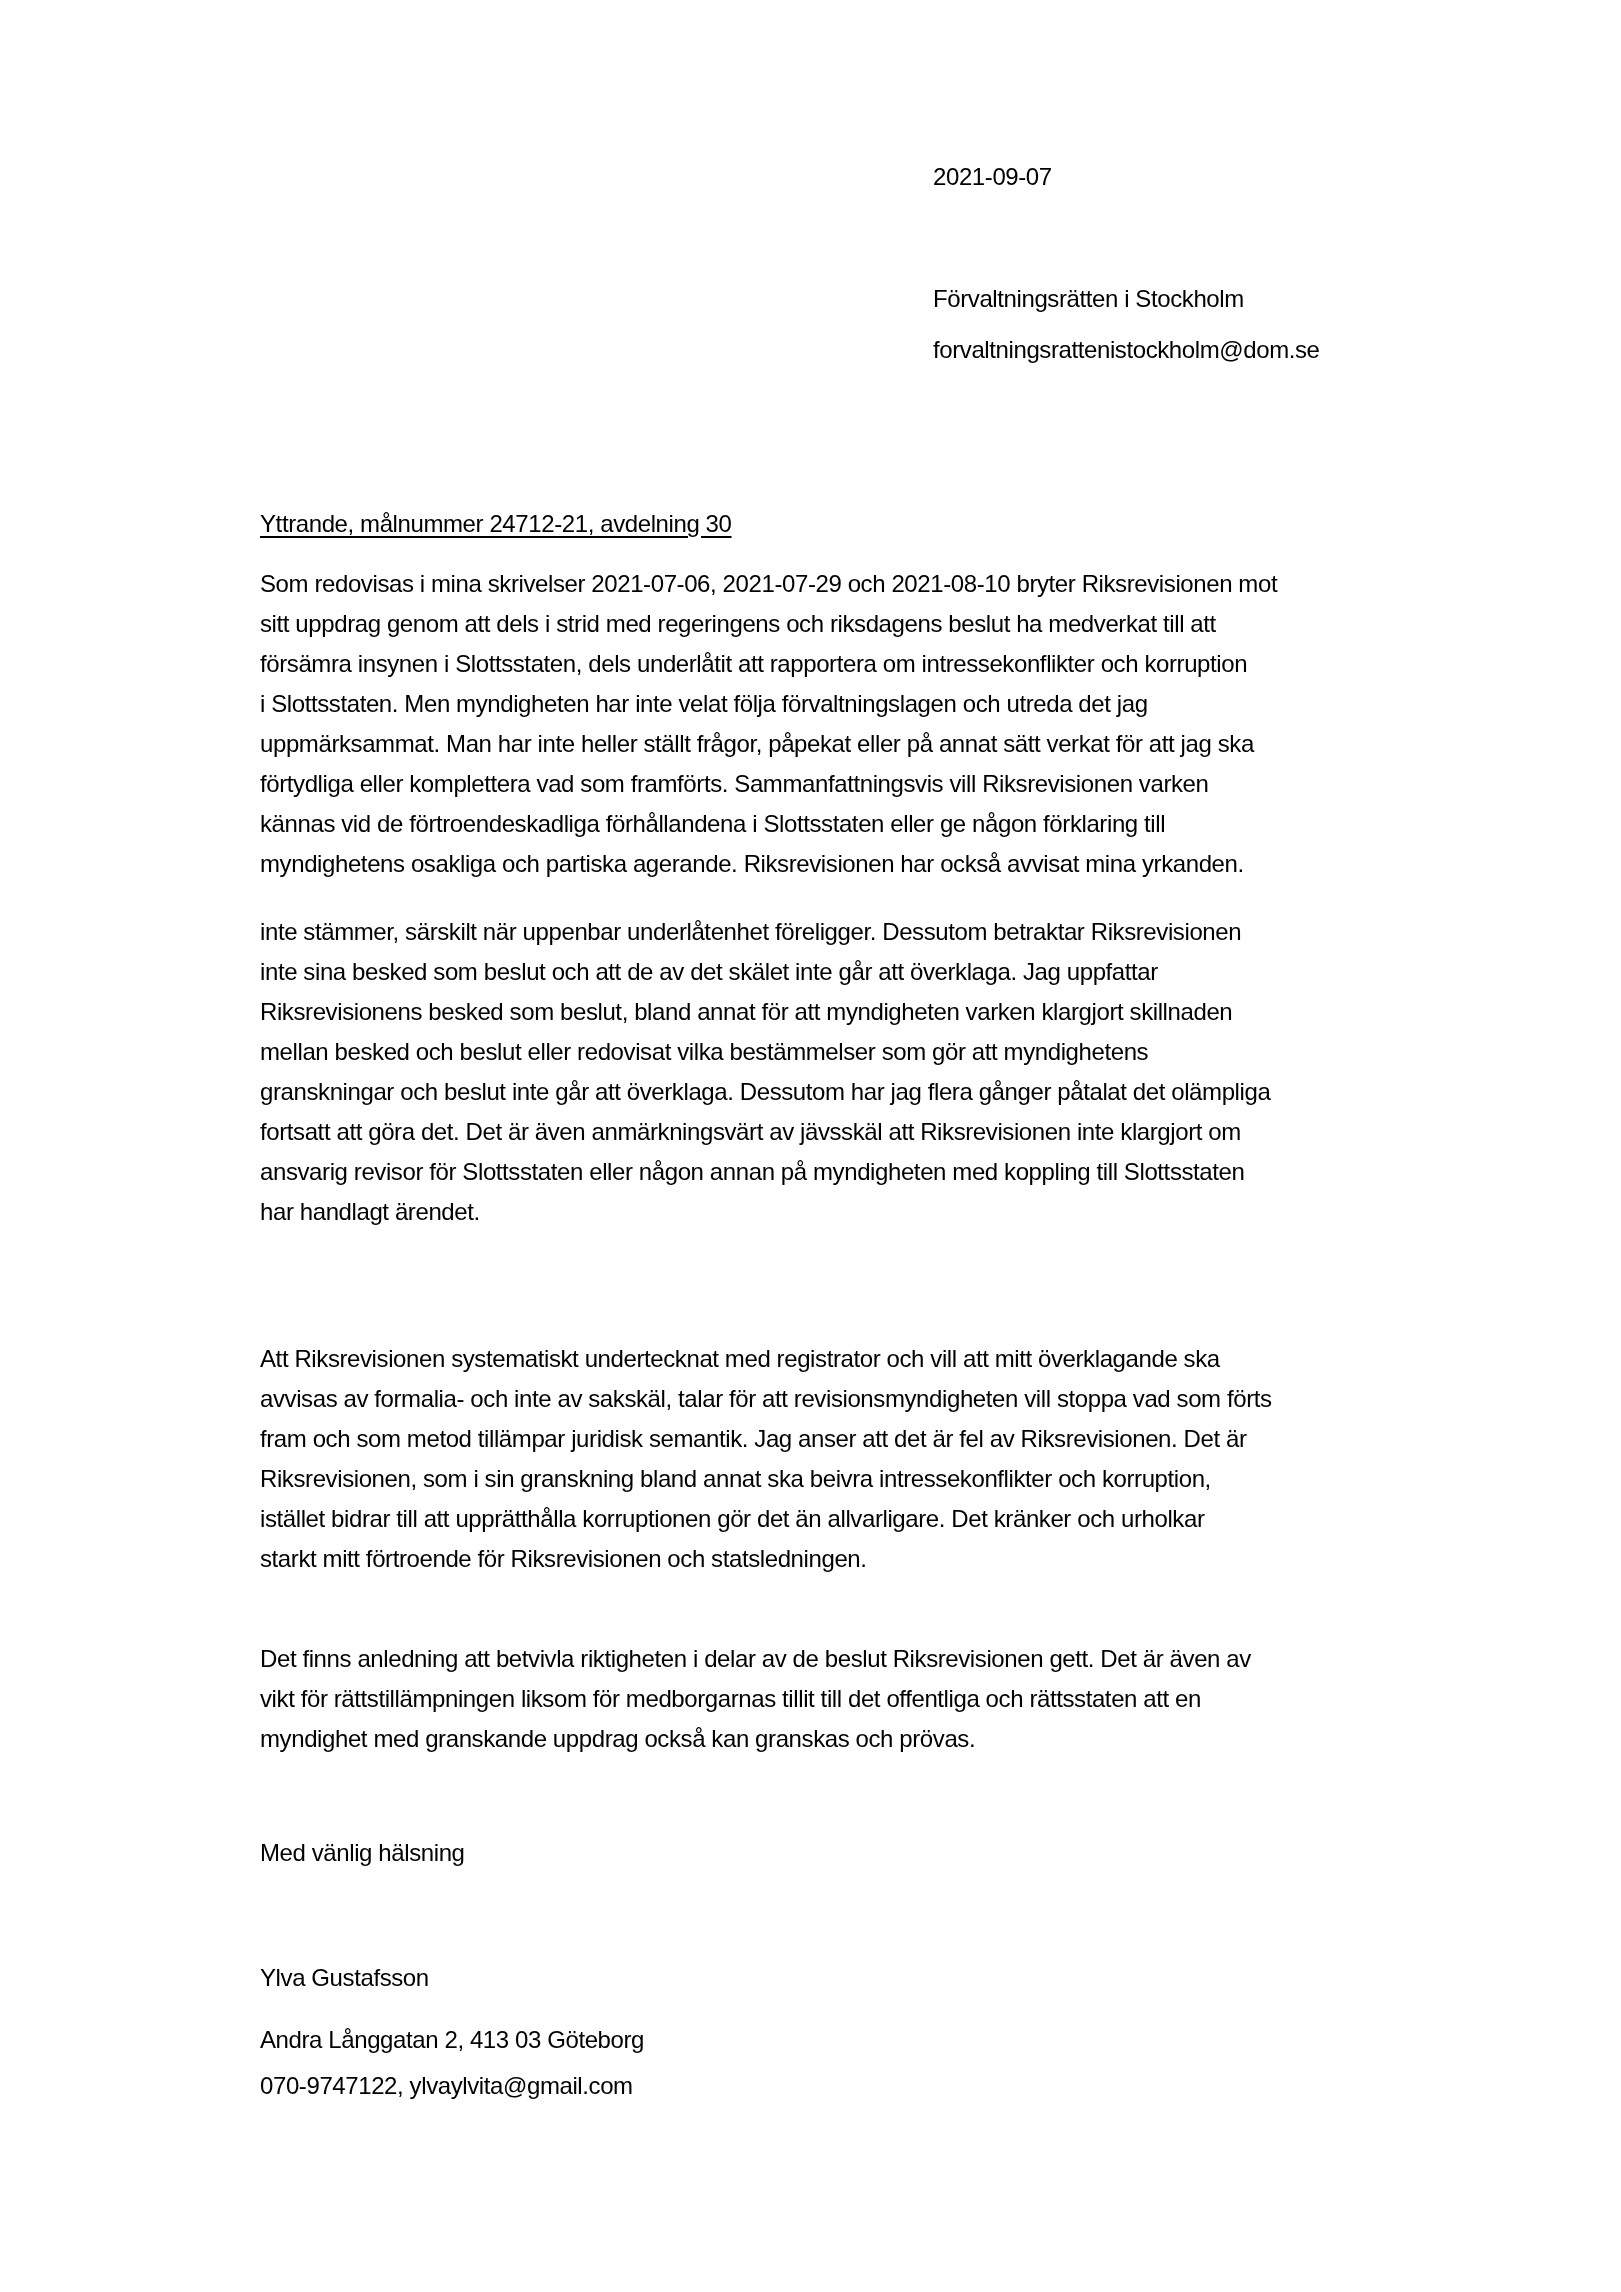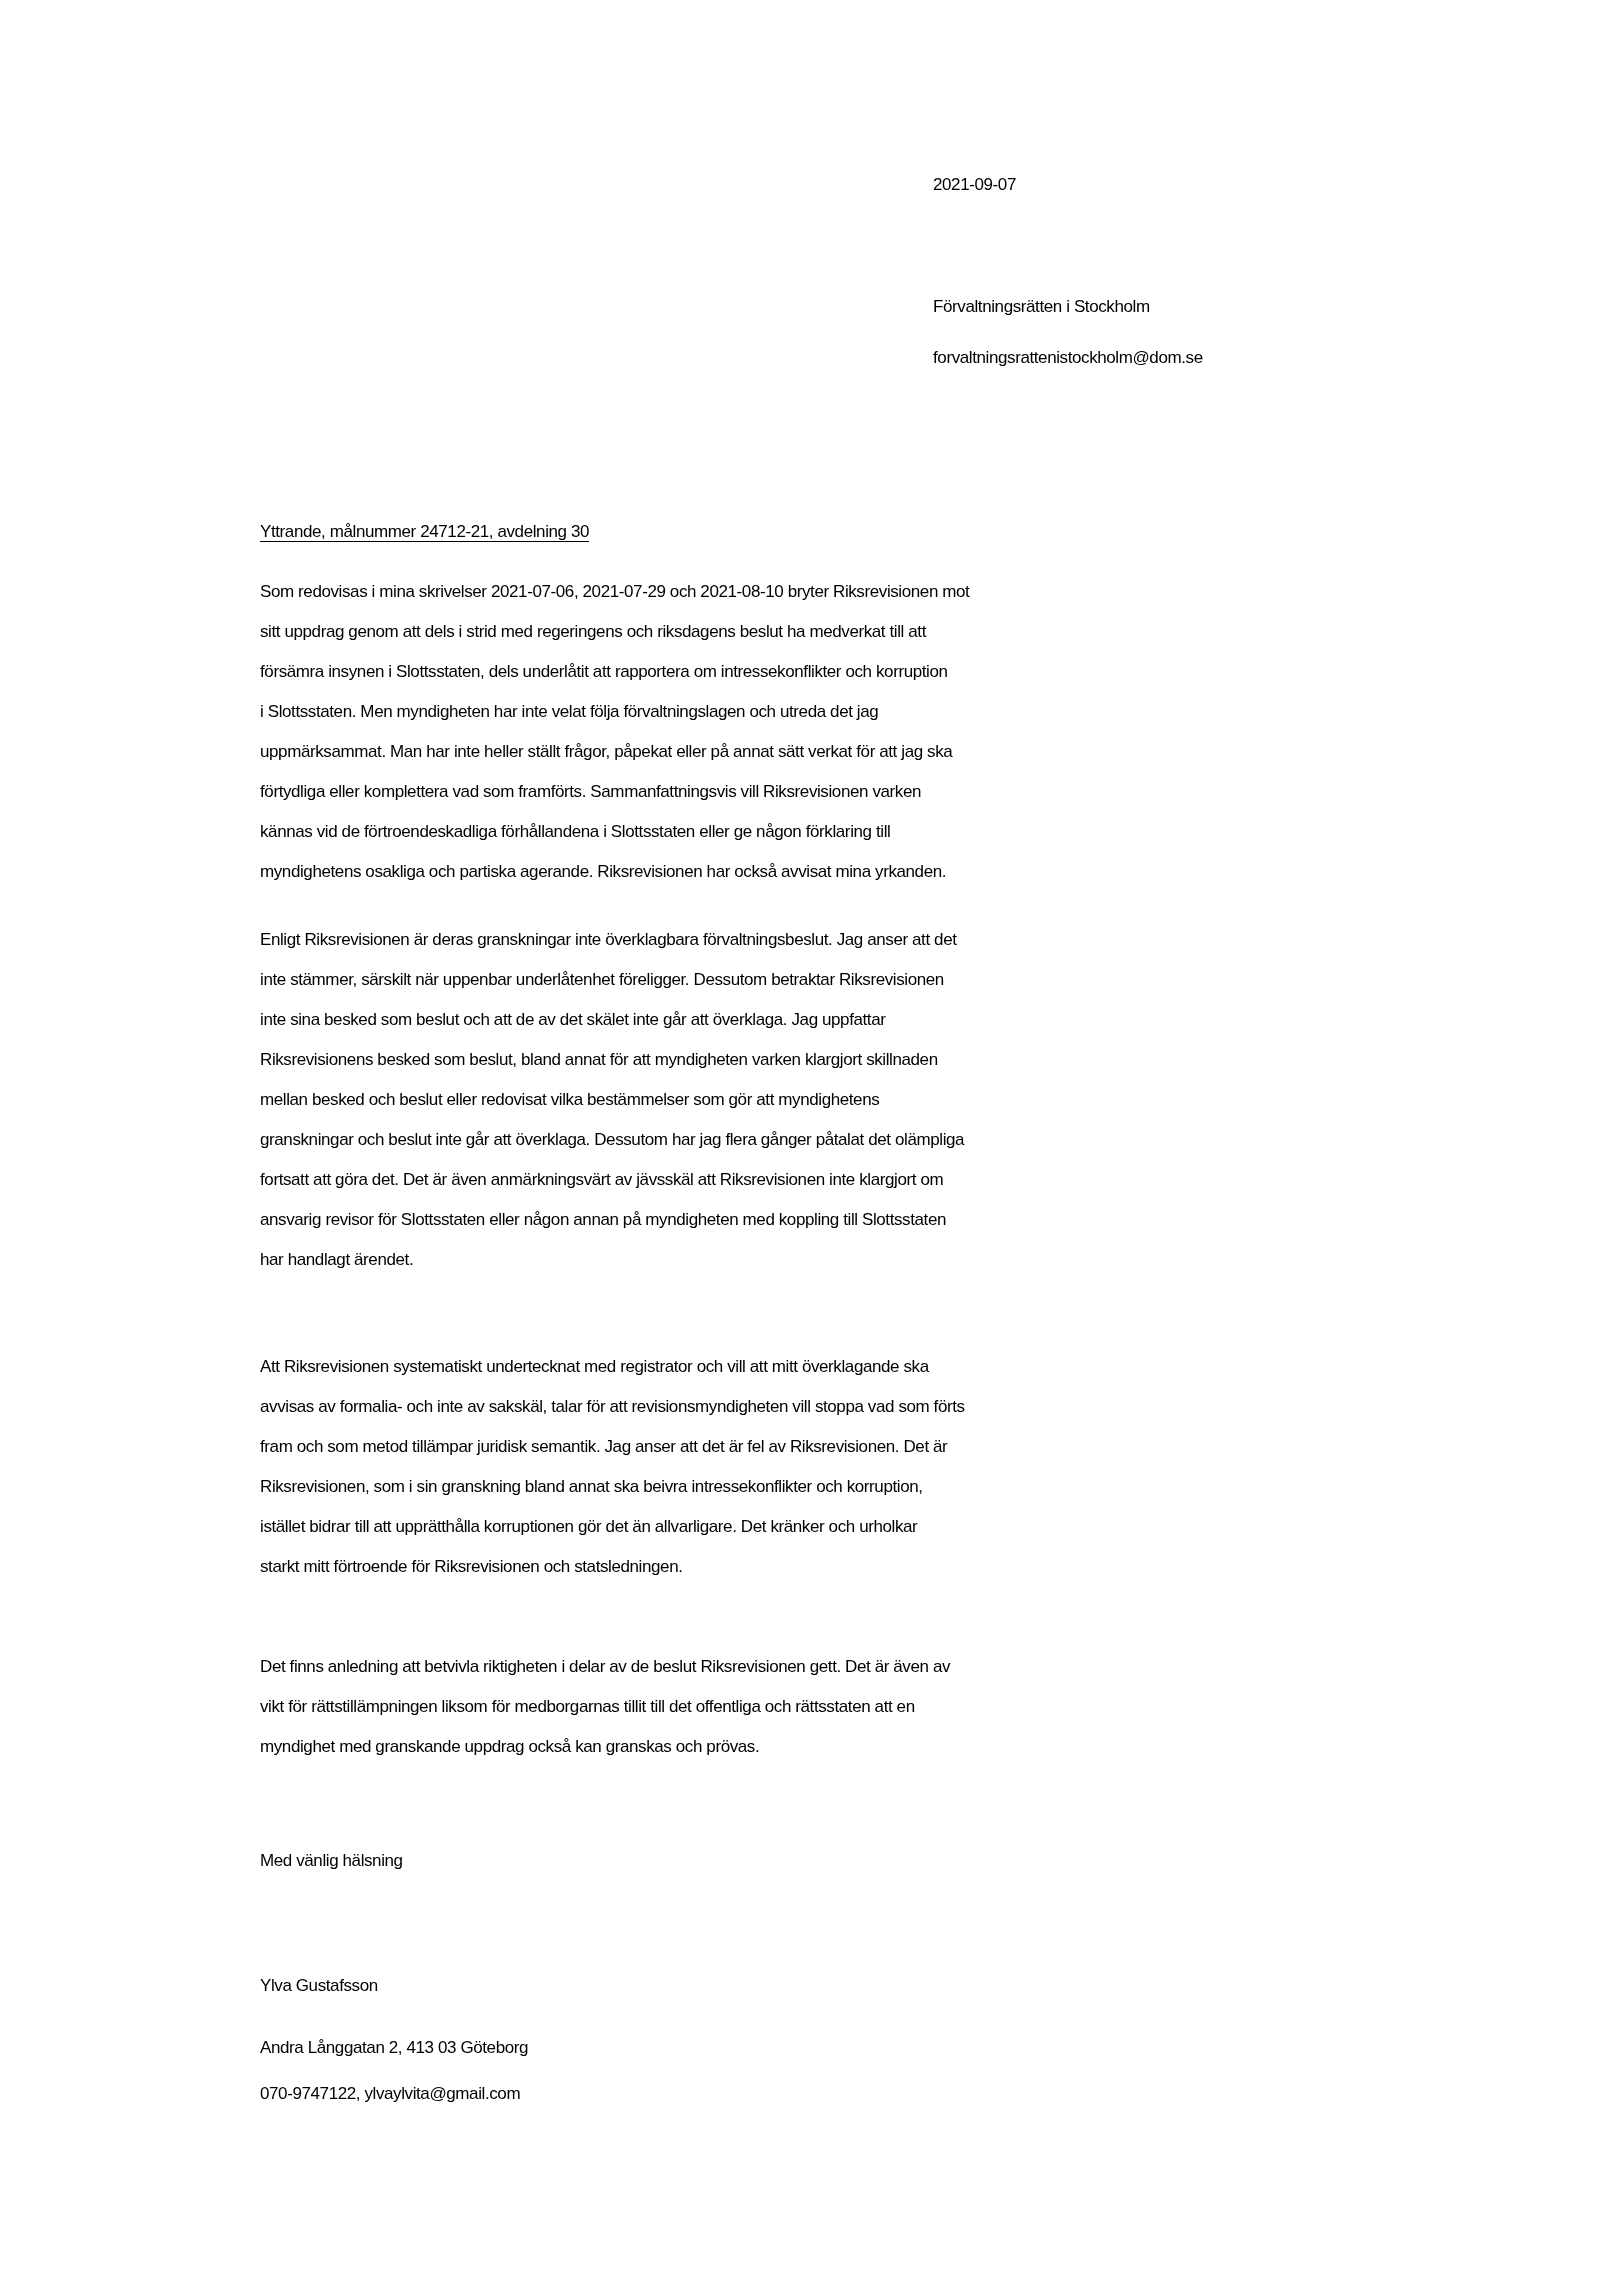--- a/index.html
+++ b/index.html
@@ -2,21 +2,21 @@
 <html><head>
 <meta charset="utf-8">
 <style>
   html, body { margin: 0; padding: 0; background: #ffffff; }
   body { width: 1621px; height: 2293px; position: relative; overflow: hidden; }
   .page {
     position: absolute; left: 0; top: 0; width: 1621px; height: 2293px;
     background: #ffffff; color: #000000;
     font-family: "Liberation Sans", "DejaVu Sans", sans-serif;
   }
-  .blk { position: absolute; font-size: 17px; line-height: 40px; white-space: nowrap; letter-spacing: -0.4px; margin-top: 8px; }
+  .blk { position: absolute; font-size: 24px; line-height: 40px; white-space: nowrap; letter-spacing: -0.4px; }
   .para .ln { display: block; }
   .para .ln { transform-origin: left center; }
   .title { text-decoration: underline; text-underline-offset: 3.9px; }
 </style>
 </head>
 <body>
 
 <div class="page">
 
   <div class="blk" style="left:933px; top:157px;">2021-09-07</div>
@@ -31,21 +31,20 @@
     <span class="ln" style="display: block; width: max-content;">sitt uppdrag genom att dels i strid med regeringens och riksdagens beslut ha medverkat till att</span>
     <span class="ln" style="display: block; width: max-content;">försämra insynen i Slottsstaten, dels underlåtit att rapportera om intressekonflikter och korruption</span>
     <span class="ln" style="display: block; width: max-content;">i Slottsstaten. Men myndigheten har inte velat följa förvaltningslagen och utreda det jag</span>
     <span class="ln" style="display: block; width: max-content; text-align: right;">uppmärksammat. Man har inte heller ställt frågor, påpekat eller på annat sätt verkat för att jag ska</span>
     <span class="ln" style="display: block; width: max-content; text-align: right;">förtydliga eller komplettera vad som framförts. Sammanfattningsvis vill Riksrevisionen varken</span>
     <span class="ln" style="display: block; width: max-content;">kännas vid de förtroendeskadliga förhållandena i Slottsstaten eller ge någon förklaring till</span>
     <span class="ln" style="display: block; width: max-content;">myndighetens osakliga och partiska agerande. Riksrevisionen har också avvisat mina yrkanden.</span>
   </div>
 
   <div class="blk para" style="left:260px; top:912px;">
-    <span class="ln" style="display: block; width: max-content;">Enligt Riksrevisionen är deras granskningar inte överklagbara förvaltningsbeslut. Jag anser att det</span>
     <span class="ln" style="display: block; width: max-content;">inte stämmer, särskilt när uppenbar underlåtenhet föreligger. Dessutom betraktar Riksrevisionen</span>
     <span class="ln" style="display: block; width: max-content;">inte sina besked som beslut och att de av det skälet inte går att överklaga. Jag uppfattar</span>
     <span class="ln" style="display: block; width: max-content;">Riksrevisionens besked som beslut, bland annat för att myndigheten varken klargjort skillnaden</span>
     <span class="ln" style="display: block; width: max-content;">mellan besked och beslut eller redovisat vilka bestämmelser som gör att myndighetens</span>
     <span class="ln" style="display: block; width: max-content;">granskningar och beslut inte går att överklaga. Dessutom har jag flera gånger påtalat det olämpliga</span>
     <span class="ln" style="display: block; width: max-content;">fortsatt att göra det. Det är även anmärkningsvärt av jävsskäl att Riksrevisionen inte klargjort om</span>
     <span class="ln" style="display: block; width: max-content;">ansvarig revisor för Slottsstaten eller någon annan på myndigheten med koppling till Slottsstaten</span>
     <span class="ln" style="display: block; width: max-content;">har handlagt ärendet.</span>
   </div>
 

